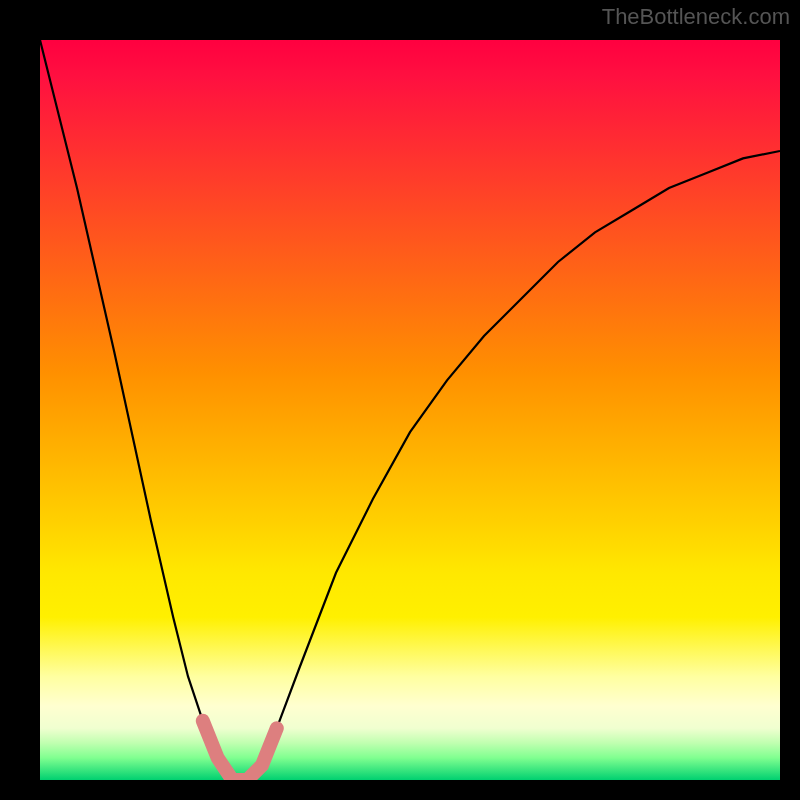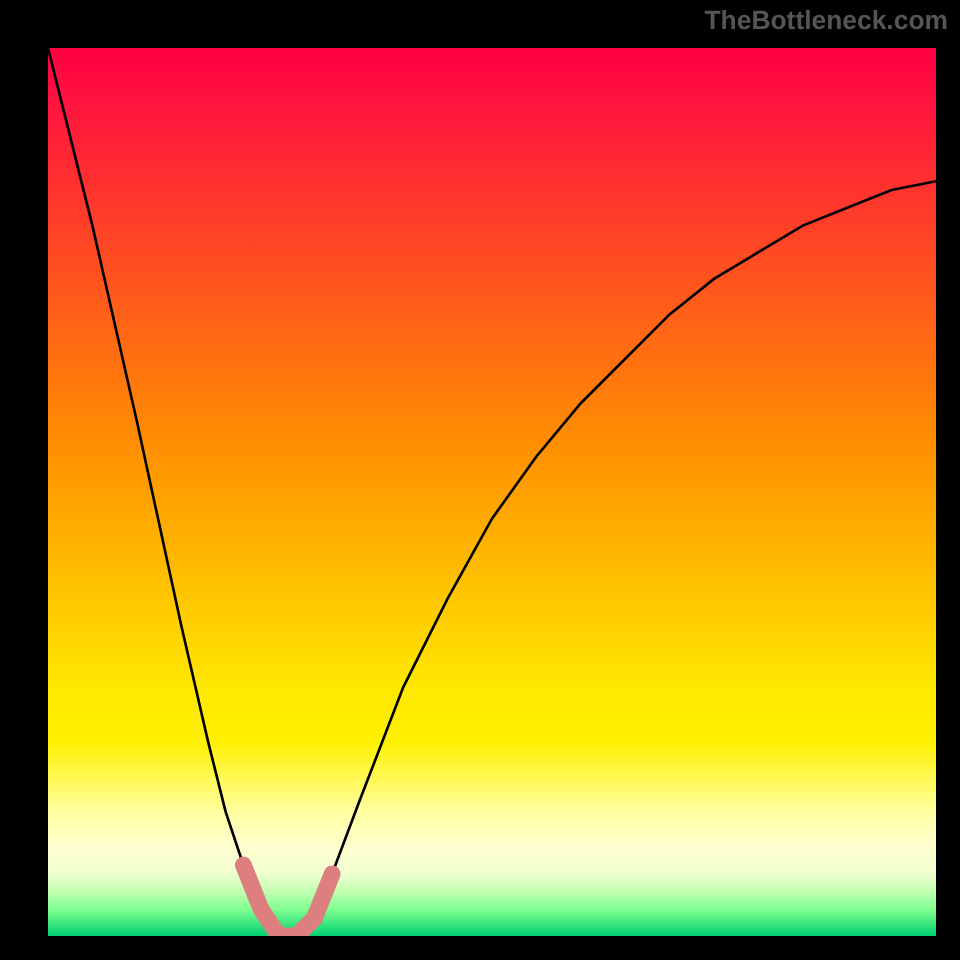--- a/index.html
+++ b/index.html
@@ -10,21 +10,21 @@
     position: relative;
     overflow: hidden;
     font-family: Arial, sans-serif;
   }
   .watermark {
     position: absolute;
     top: 4px;
     right: 10px;
     color: #555;
     font-size: 22px;
-    font-weight: bold;
+    font-weight: normal;
     z-index: 10;
   }
   .plot-area {
     position: absolute;
     left: 40px;
     top: 40px;
     width: 740px;
     height: 740px;
     background: linear-gradient(to bottom,
       #ff0040 0%,

